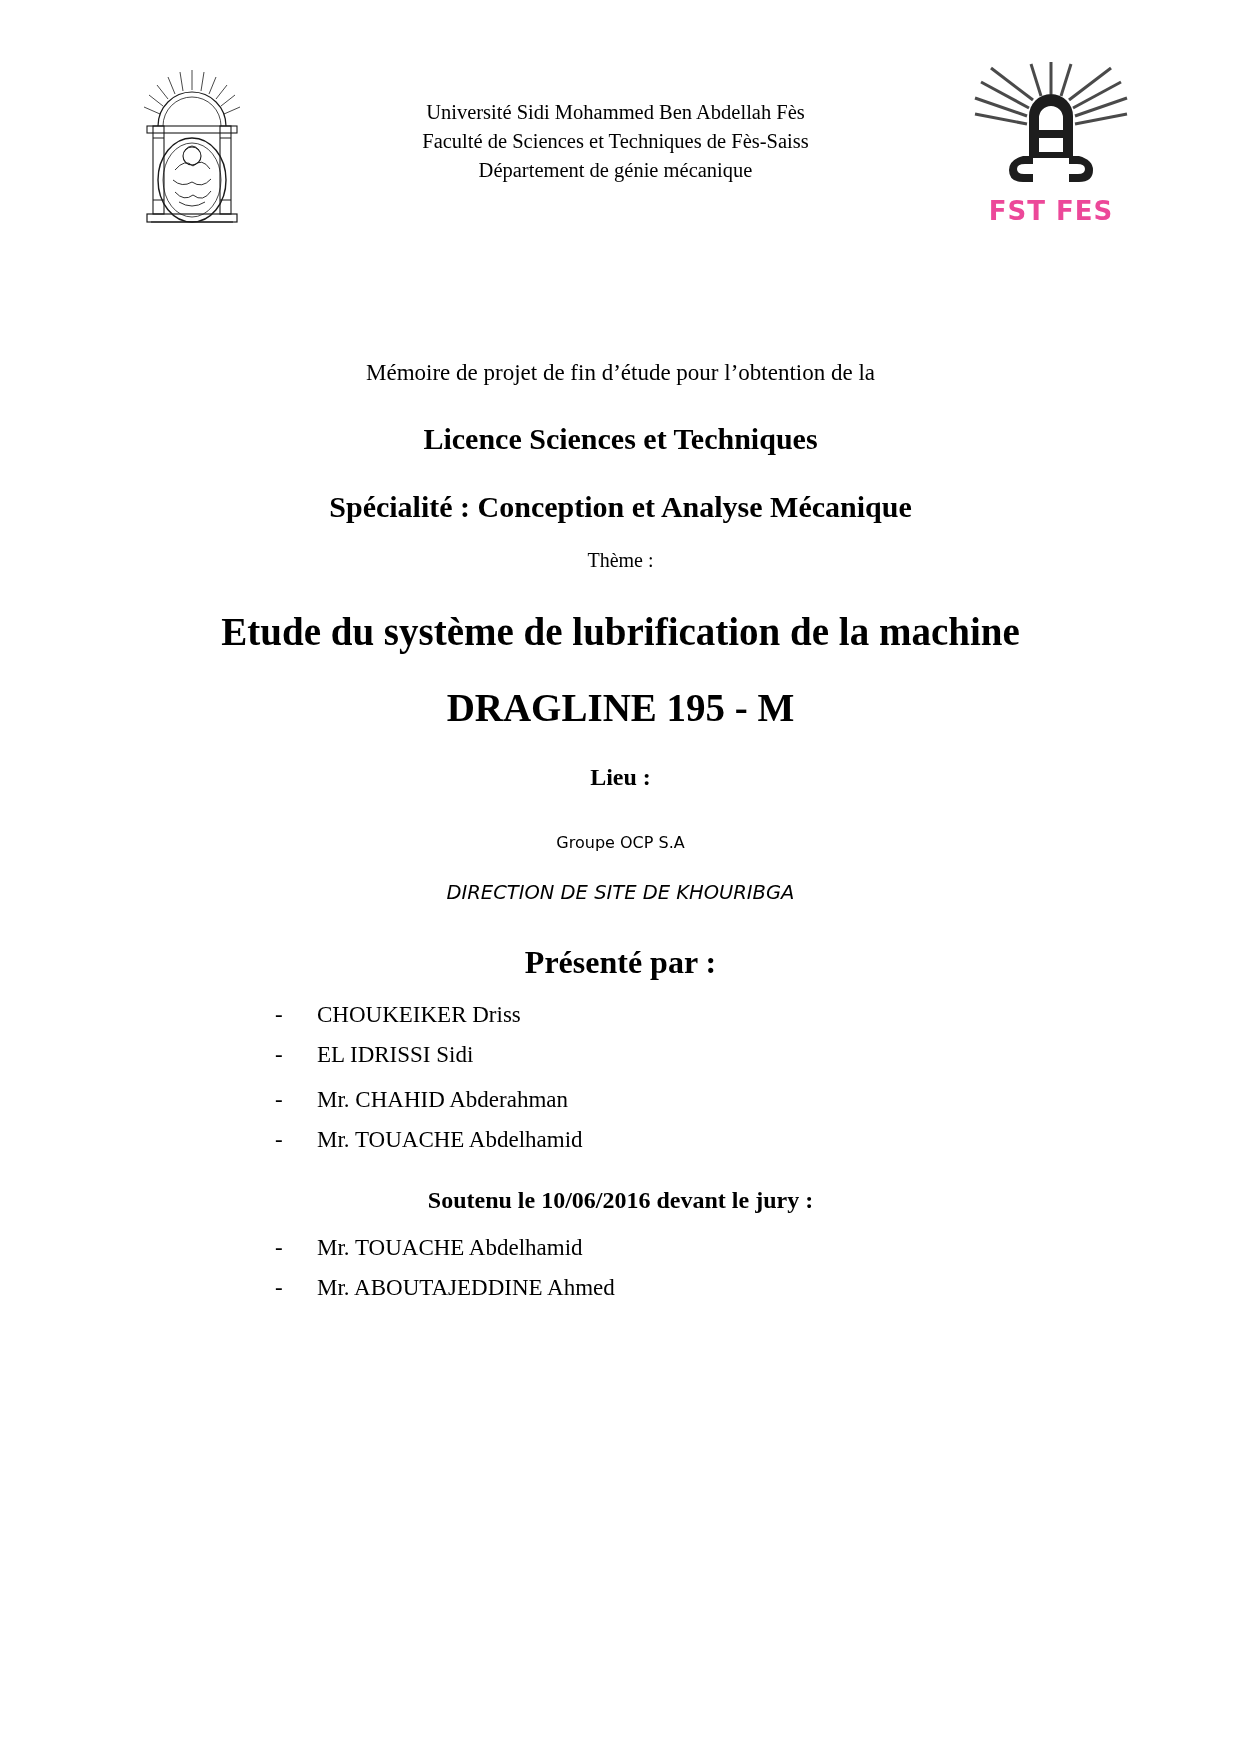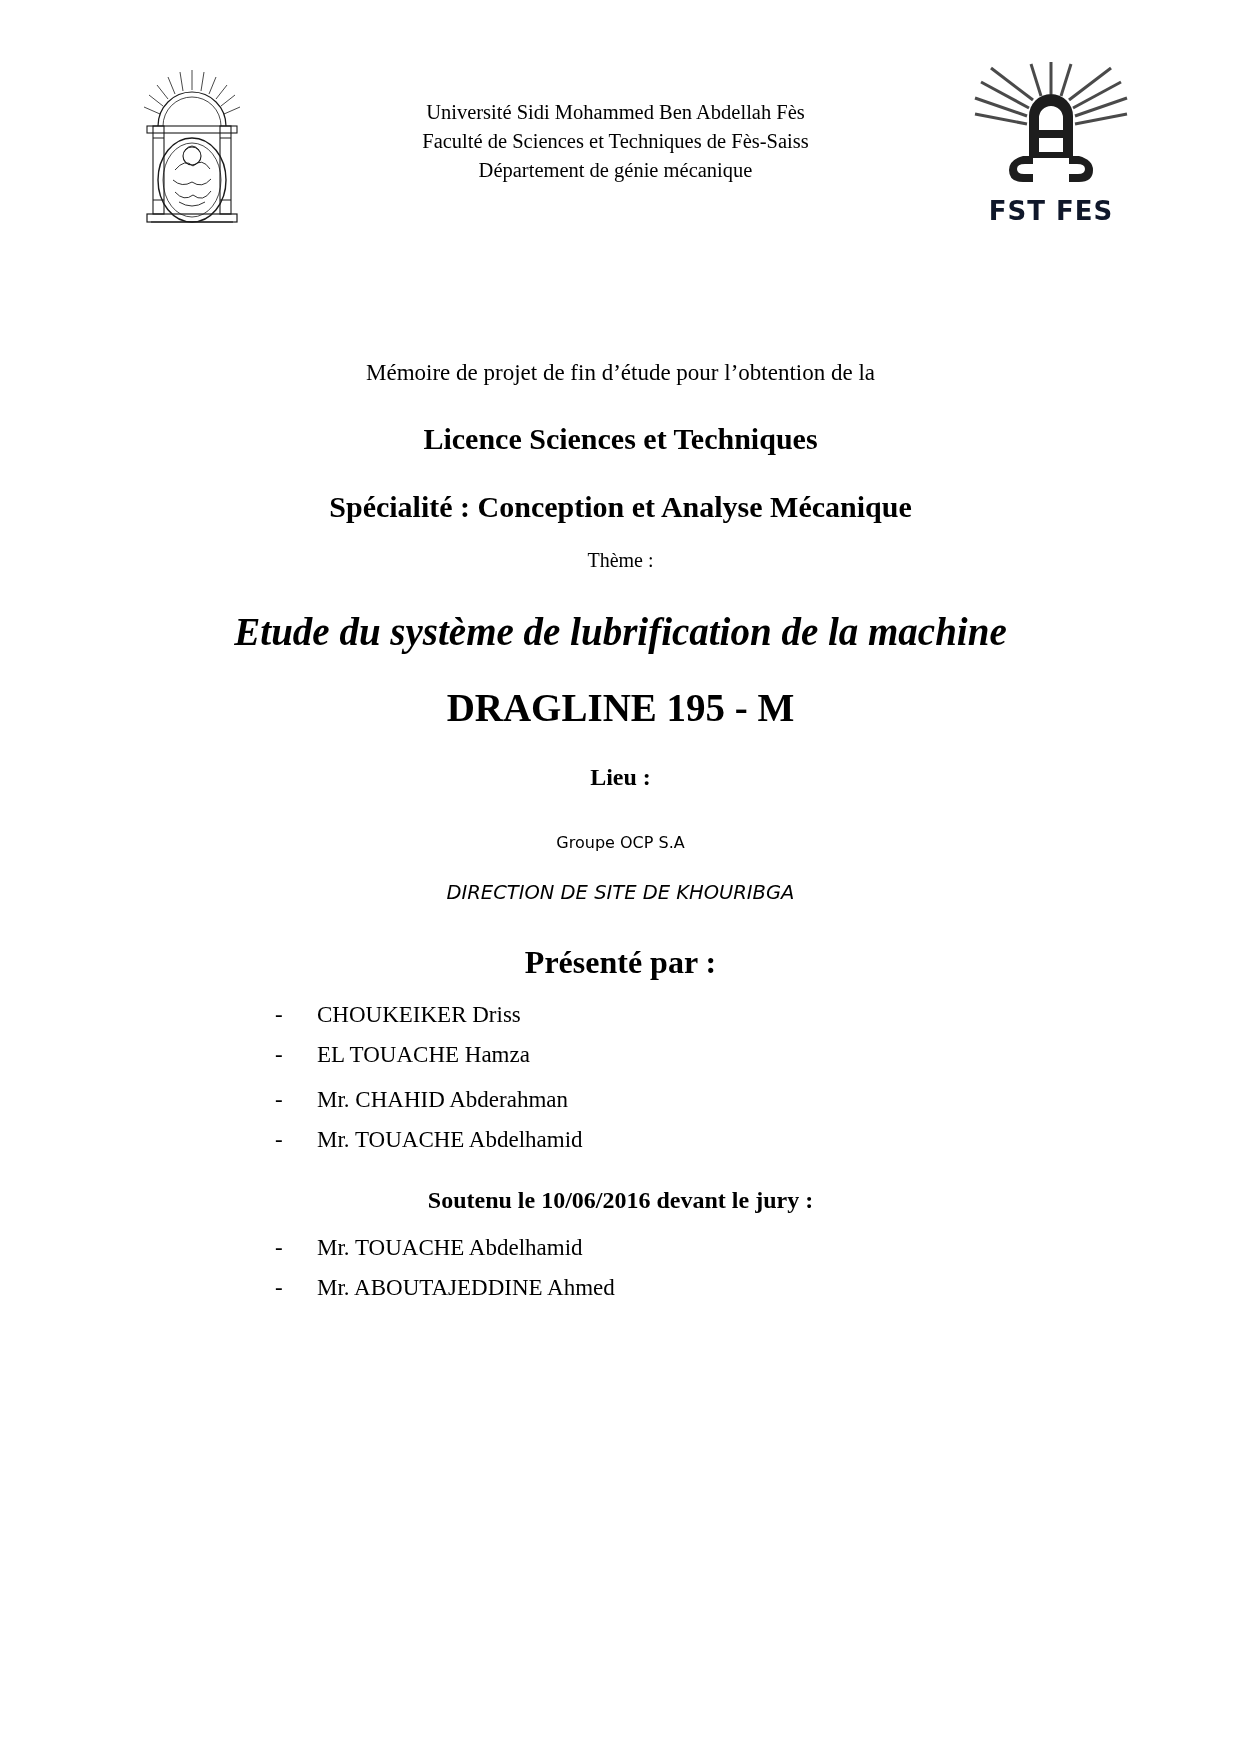--- a/index.html
+++ b/index.html
@@ -62,21 +62,21 @@
   .fstfes-label {
     position: absolute;
     bottom: 4px;
     left: 0;
     width: 100%;
     text-align: center;
     font-family: "DejaVu Sans", sans-serif;
     font-weight: bold;
     font-size: 26px;
     letter-spacing: 1px;
-    color: #0f172a;
+    color: #ec4899;
   }
 
   
   .content {
     text-align: center;
     padding: 0 100px;
     box-sizing: border-box;
   }
 
   .line-memoire {
@@ -99,21 +99,20 @@
   .line-theme {
     margin-top: 25px;
     font-size: 20px;
   }
 
   .title-main {
     margin-top: 38px;
     font-size: 39px;
     font-weight: bold;
     line-height: 1.15;
-    font-style: italic;
   }
   .title-sub {
     margin-top: 30px;
     font-size: 39px;
     font-weight: bold;
   }
 
   .line-lieu {
     margin-top: 34px;
     font-size: 24px;
@@ -285,21 +284,21 @@
 
     <div class="section-heading">Présenté par :</div>
 
     <ul class="people-list">
       <li>
         <span class="dash">-</span>
         <span>CHOUKEIKER Driss</span>
       </li>
       <li>
         <span class="dash">-</span>
-        <span>EL TOUACHE Hamza</span>
+        <span>EL IDRISSI Sidi</span>
       </li>
     </ul>
 
 
     <ul class="people-list indent-2">
       <li>
         <span class="dash">-</span>
         <span>Mr. CHAHID Abderahman</span>
       </li>
       <li>

